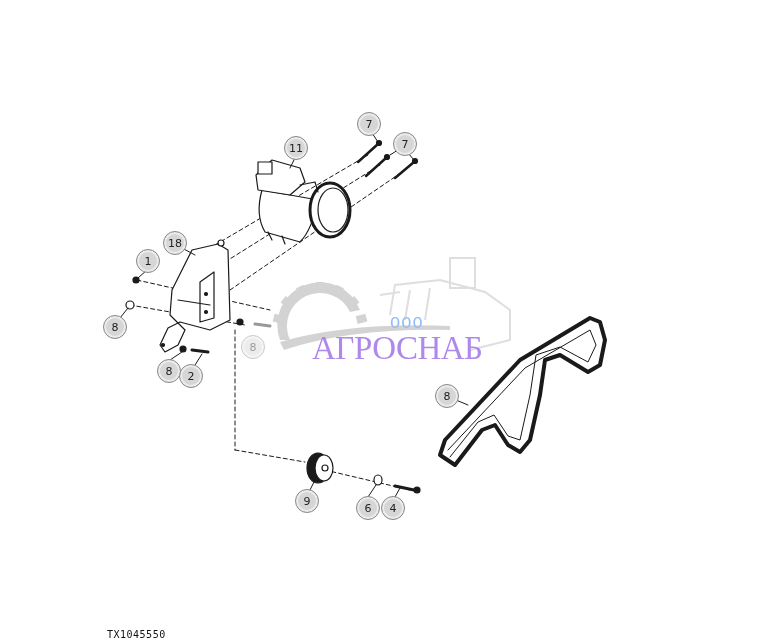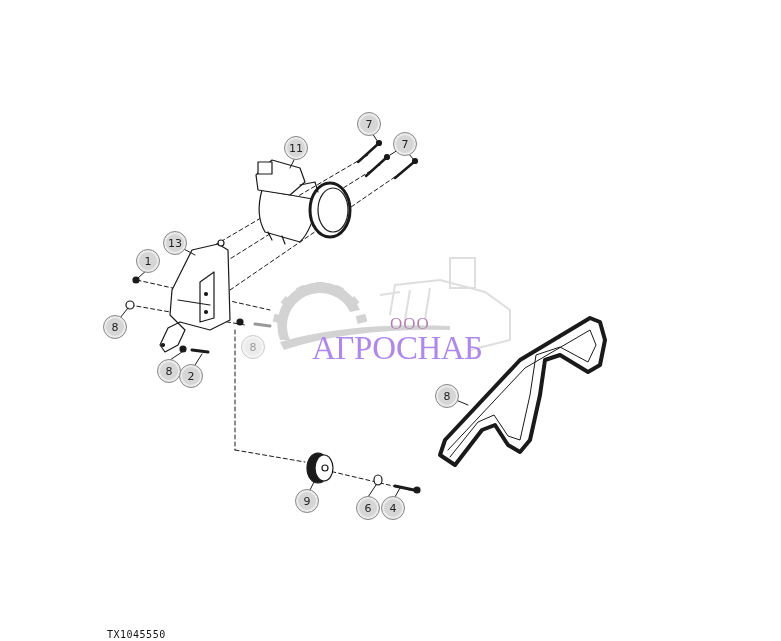--- a/index.html
+++ b/index.html
@@ -8,22 +8,22 @@
     #diagram { position: absolute; left: 0; top: 0; width: 781px; height: 641px; }
     .callout { position: absolute; width: 22px; height: 22px; margin-left: -11px; margin-top: -11px;
                border-radius: 50%; background: #d6d6d6; border: 1.5px solid #8a8a8a;
                box-shadow: inset 0 0 0 2px #ececec;
                display: flex; align-items: center; justify-content: center;
                font-family: "DejaVu Sans", sans-serif; font-size: 11px; color: #222; }
     .callout.faded { opacity: 0.45; }
     .doc-id { position: absolute; left: 107px; top: 629px; font-family: "DejaVu Sans Mono", monospace;
               font-size: 10px; letter-spacing: 0.5px; color: #111; }
     .watermark { position: absolute; left: 270px; top: 250px; width: 260px; height: 130px; opacity: 0.55; pointer-events: none; }
-    .wm-ooo { position: absolute; left: 120px; top: 64px; font-size: 17px; color: #701a75; letter-spacing: 1px;
-              font-family: Liberation Serif, serif; }
+    .wm-ooo { position: absolute; left: 120px; top: 64px; font-size: 17px; color: #3b82f6; letter-spacing: 1px;
+              font-family: Liberation Mono, monospace; }
     .wm-name { position: absolute; left: 42px; top: 80px; font-size: 33px; color: #6d28d9;
                font-family: "Liberation Serif", serif; letter-spacing: -0.5px; }
   </style>
 </head>
 <body>
 
 <svg id="diagram" viewBox="0 0 781 641" xmlns="http://www.w3.org/2000/svg">
   <g fill="none" stroke="#1a1a1a" stroke-width="1.2" stroke-linecap="round" stroke-linejoin="round">
 
     <g stroke-dasharray="4 3" stroke-width="1">
@@ -135,18 +135,18 @@
 
 <div class="callout" style="left:147px;top:260px">1</div>
 <div class="callout" style="left:190px;top:375px">2</div>
 <div class="callout" style="left:392px;top:507px">4</div>
 <div class="callout" style="left:367px;top:507px">6</div>
 <div class="callout" style="left:368px;top:123px">7</div>
 <div class="callout" style="left:404px;top:143px">7</div>
 <div class="callout" style="left:168px;top:370px">8</div>
 <div class="callout faded" style="left:252px;top:346px">8</div>
 <div class="callout" style="left:306px;top:500px">9</div>
-<div class="callout" style="left:174px;top:242px">13</div>
+<div class="callout" style="left:174px;top:242px">18</div>
 <div class="callout" style="left:114px;top:326px">8</div>
 <div class="callout" style="left:446px;top:395px">8</div>
 <div class="callout" style="left:295px;top:147px">11</div>
 
 <div class="doc-id">TX1045550</div>
 
 </body></html>

